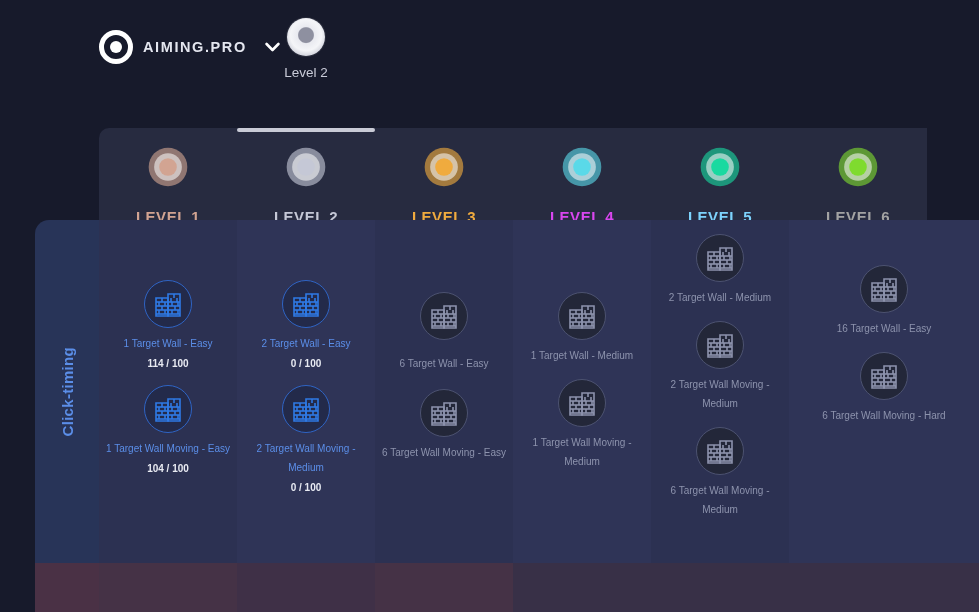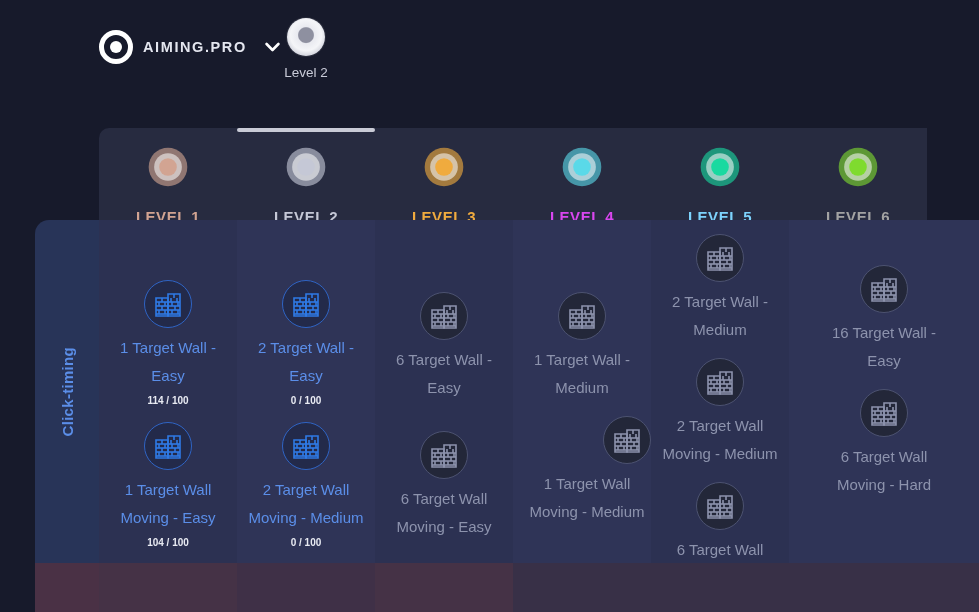--- a/index.html
+++ b/index.html
@@ -117,21 +117,21 @@
     margin-bottom: 6px; cursor: pointer;
   }
   .item-icon {
     width: 48px; height: 48px; border-radius: 50%;
     display: flex; align-items: center; justify-content: center;
   }
   .item-icon.done   { border: 1.6px solid #2f64c4; background: #232a4a; }
   .item-icon.locked { border: 1.6px solid #4c5270; background: #232739; }
   .item-name {
     margin-top: 6px; width: 128px; text-align: center;
-    font-size: 15px; line-height: 28px;
+    font-size: 10px; line-height: 19px;
   }
   .item-name.done   { color: #5b8ee8; }
   .item-name.locked { color: #8d93ad; }
   .item-score {
     margin-top: 1px; font-size: 10px; font-weight: bold; color: #e8eaf2;
     line-height: 19px;
   }
 </style>
 </head>
 <body>
@@ -338,21 +338,21 @@
                     <path d="M17 7 V11"></path>
                     <path d="M23 7 V11"></path>
                   </g>
                 </svg>
               </div>
               <div class="item-name done">2 Target Wall Moving - Medium</div>
               <div class="item-score">0 / 100</div>
             </div>
           </div>
           <div class="cell shade-a" style="padding-top: 72px;">
-            <div class="item" style="margin-bottom: 29px;">
+            <div class="item" style="margin-bottom: 16px; gap: 8px;">
               <div class="item-icon locked">
                 <svg width="28" height="26" viewBox="0 0 28 26">
                   <g fill="none" stroke="#8d93ad" stroke-width="1.6">
                     <path d="M2 7 H14 V25 H2 Z"></path>
                     <path d="M14 3 H26 V25 H14 Z"></path>
                     <path d="M2 11 H26"></path>
                     <path d="M2 15 H26"></path>
                     <path d="M2 19 H26"></path>
                     <path d="M2 23 H26"></path>
                     <path d="M8 7 V11"></path>
@@ -430,21 +430,21 @@
                     <path d="M18 19 V23"></path>
                     <path d="M24 19 V23"></path>
                     <path d="M20 3 V7"></path>
                     <path d="M17 7 V11"></path>
                     <path d="M23 7 V11"></path>
                   </g>
                 </svg>
               </div>
               <div class="item-name locked">1 Target Wall - Medium</div>
             </div>
-            <div class="item" style="margin-bottom: 14px; align-items: flex-end;">
+            <div class="item" style="margin-bottom: 14px;">
               <div class="item-icon locked">
                 <svg width="28" height="26" viewBox="0 0 28 26">
                   <g fill="none" stroke="#8d93ad" stroke-width="1.6">
                     <path d="M2 7 H14 V25 H2 Z"></path>
                     <path d="M14 3 H26 V25 H14 Z"></path>
                     <path d="M2 11 H26"></path>
                     <path d="M2 15 H26"></path>
                     <path d="M2 19 H26"></path>
                     <path d="M2 23 H26"></path>
                     <path d="M8 7 V11"></path>

